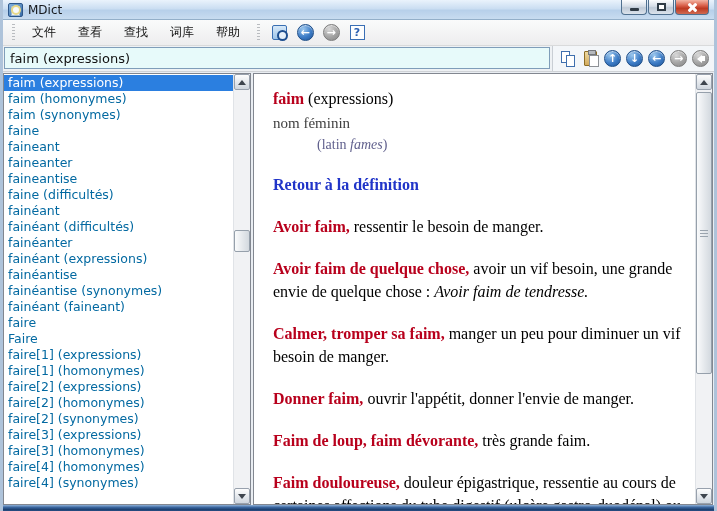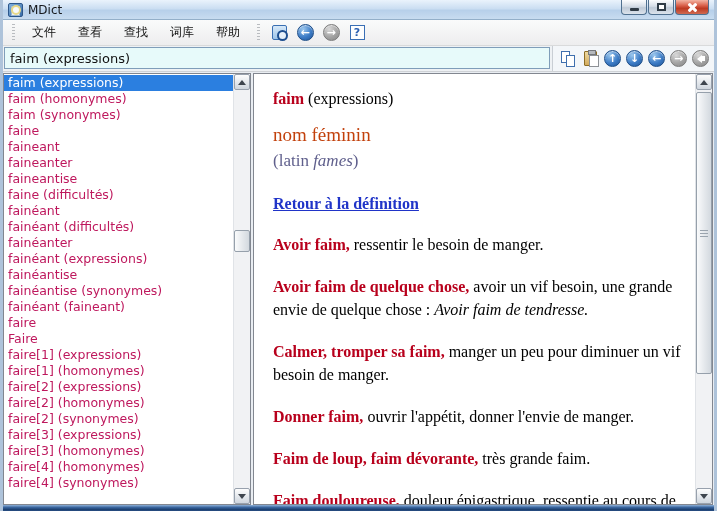--- a/index.html
+++ b/index.html
@@ -75,21 +75,21 @@
     border-right:5px solid #fff; }
   .spk .box { width:3px; height:5px; background:#fff; }
 
   
   .main { flex:1 1 auto; display:flex; gap:2px; padding:1px 1px 0 0; min-height:0; background:#e9edf2; }
   .panel { background:#fff; border:1px solid #828790; display:flex; min-height:0; overflow:hidden; }
   .list-panel { flex:0 0 248px; }
   .content-panel { flex:1 1 auto; }
 
   .word-list { flex:1 1 auto; overflow:hidden; padding-top:1px; }
-  .list-item { height:16px; line-height:16px; font-size:12.5px; color:#be185d;
+  .list-item { height:16px; line-height:16px; font-size:12.5px; color:#0369a1;
     padding-left:4px; white-space:nowrap; overflow:hidden; }
   .list-item.selected { background:#2b7fe0; color:#fff; }
 
   
   .scrollbar { flex:0 0 17px; background:#f1f2f4; border-left:1px solid #e0e3e7;
     position:relative; display:flex; flex-direction:column; justify-content:space-between; }
   .sb-btn { height:16px; flex:0 0 16px; background:linear-gradient(#fdfdfd,#dde2e8 70%,#cfd6de);
     border:1px solid #98a1ad; border-radius:2px; display:flex; align-items:center; justify-content:center; }
   .tri-up { width:0; height:0; border-left:4px solid transparent; border-right:4px solid transparent;
     border-bottom:5px solid #3e454e; }
@@ -98,25 +98,25 @@
   .sb-thumb { position:absolute; left:0; width:16px;
     background:linear-gradient(to right,#fafbfc,#e2e6ea 60%,#d3d9df);
     border:1px solid #96a0ab; border-radius:2px; display:flex; align-items:center; justify-content:center; }
   .sb-gripper { width:8px; height:7px;
     background:repeating-linear-gradient(to bottom,#9aa4ae 0 1px, transparent 1px 3px); }
 
   
   .content { flex:1 1 auto; padding:15px 12px 0 19px; font-family:"Liberation Serif", serif;
     font-size:16px; color:#000; overflow:hidden; line-height:1.3; }
   .headword { color:#b8001c; font-weight:bold;margin-top:20px; }
-  .gender-line { color:#c2410c; margin-top:13px; font-size:19px; }
-  .ety-line { color:#5f5f8c; font-size:17px; margin-top:3px; }
+  .gender-line { color:#404040; margin-top:4px; font-size:15px; }
+  .ety-line { color:#5f5f8c; font-size:14px; margin-top:3px;margin-left:44px; }
   .ety-line i { font-style:italic; }
   .retour-link { display:inline-block; margin-top:21px; color:#2034c8; font-weight:bold;
-    text-decoration:underline; cursor:pointer; }
+    cursor:pointer; }
   .defs { margin-top:6px; }
   .def-para { margin-top:19px; line-height:23px; }
   .def-para .lead { color:#b8001c; font-weight:bold; }
   .def-para i { font-style:italic; }
 
   
   .bottom-frame { flex:0 0 6px; background:linear-gradient(#8fb2da,#39659e 40%,#1a3d6c 80%,#2c538a); }
 </style>
 </head>
 <body>

